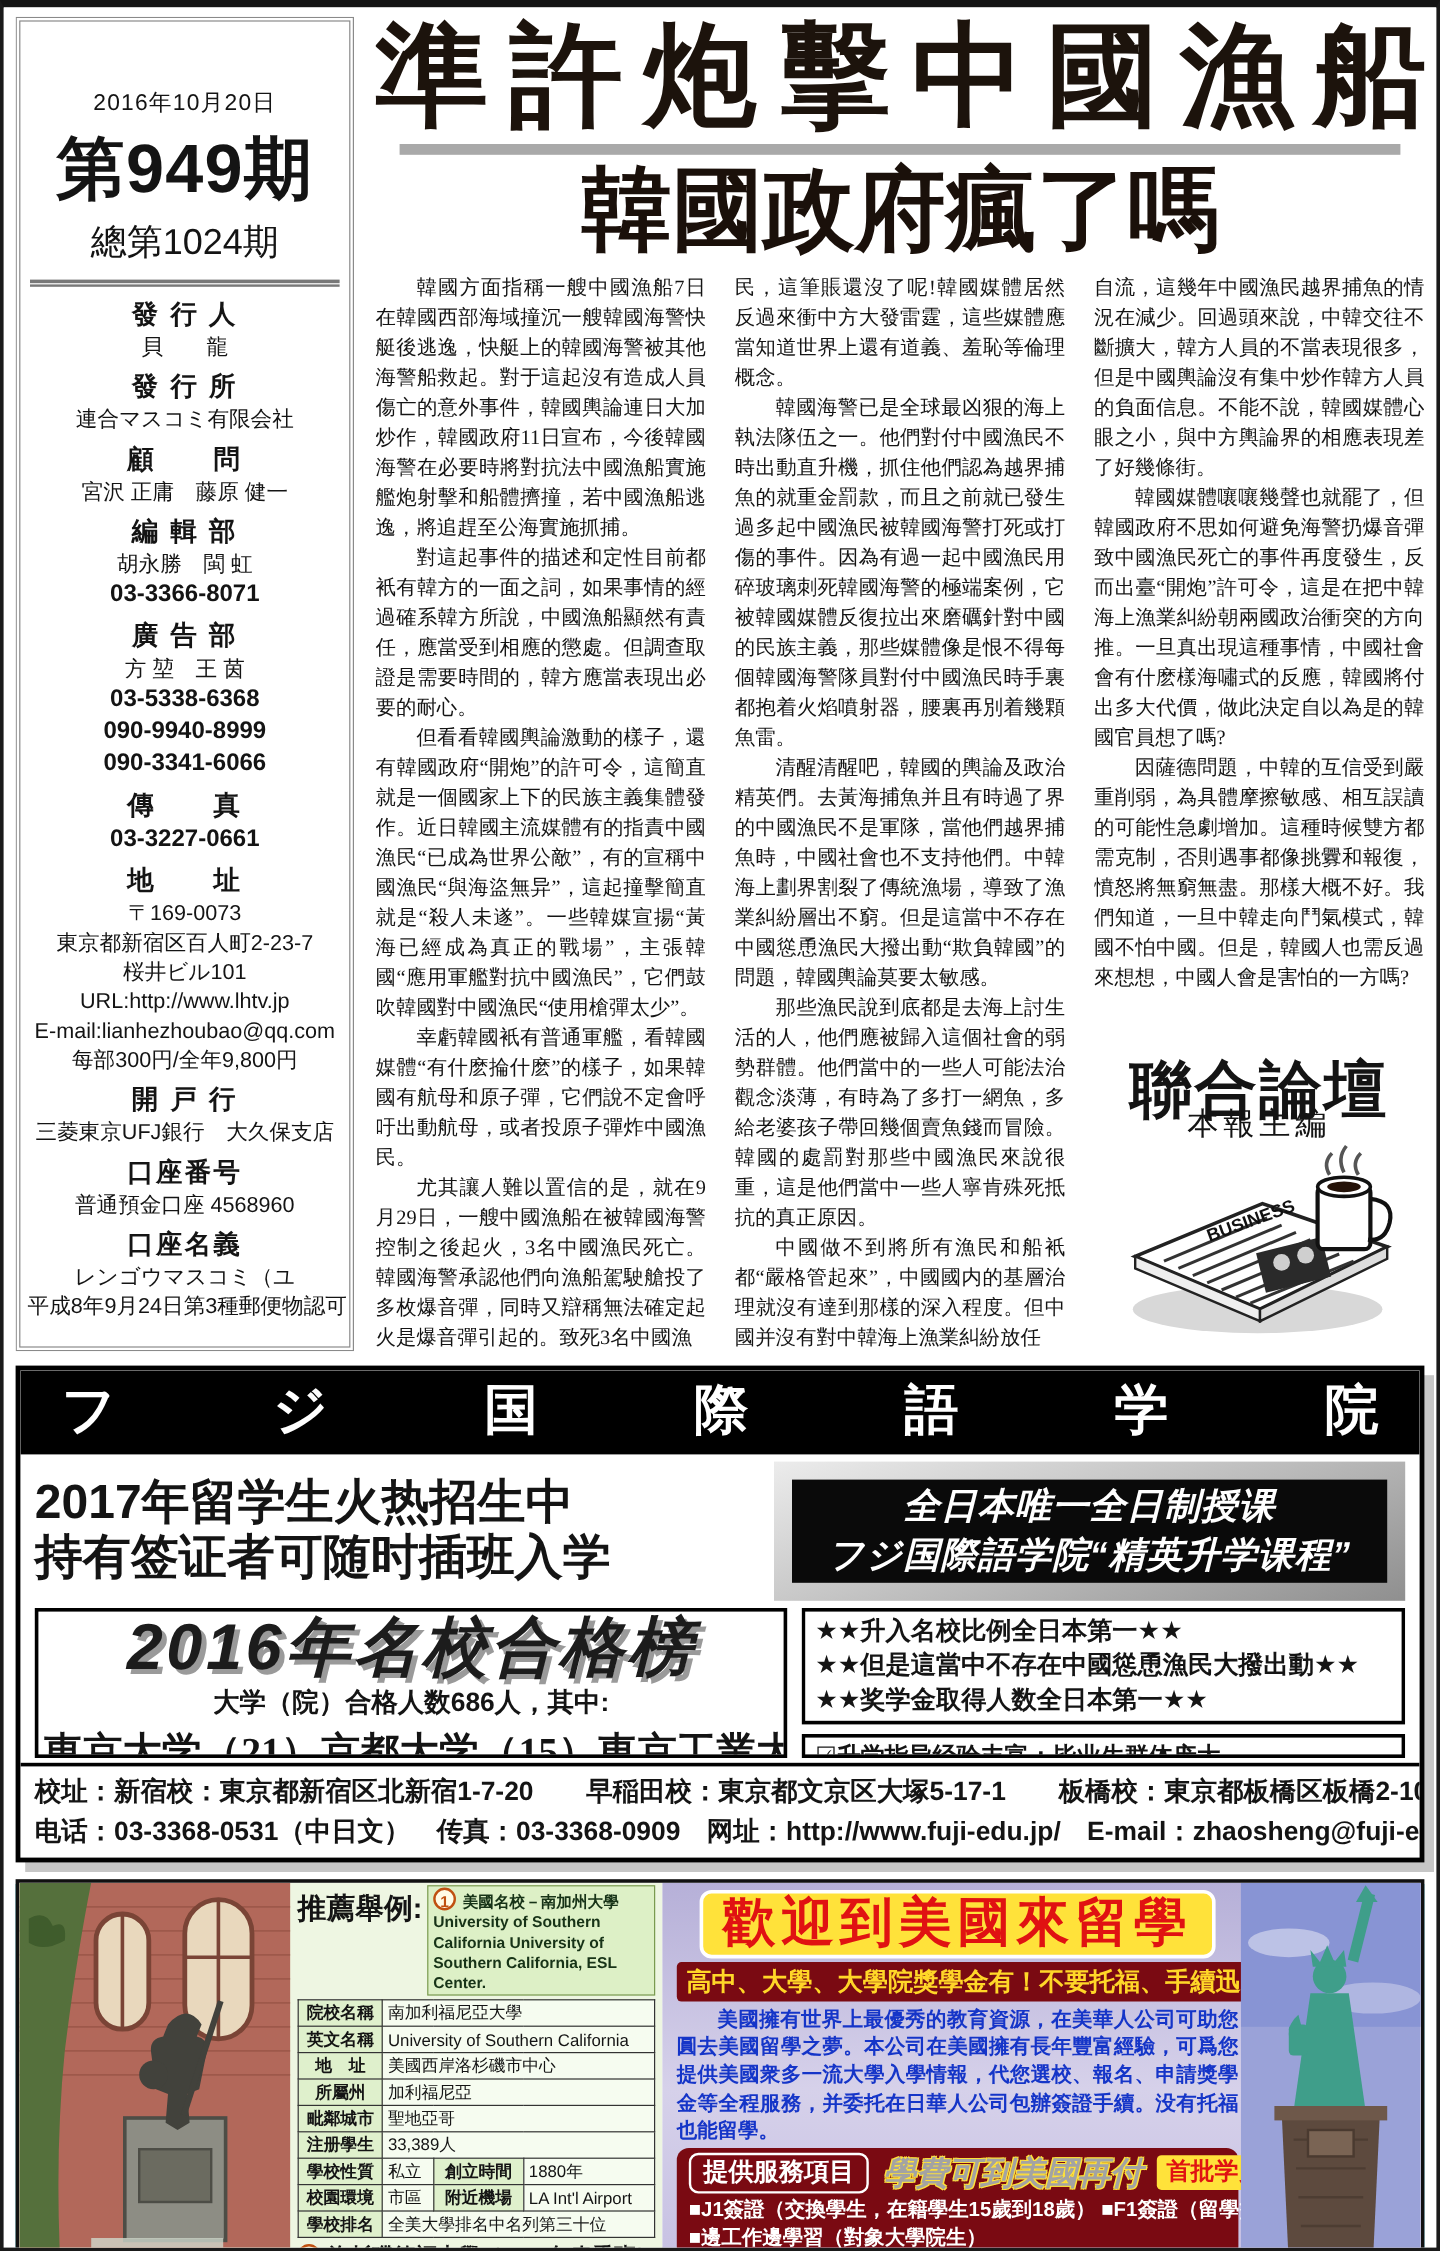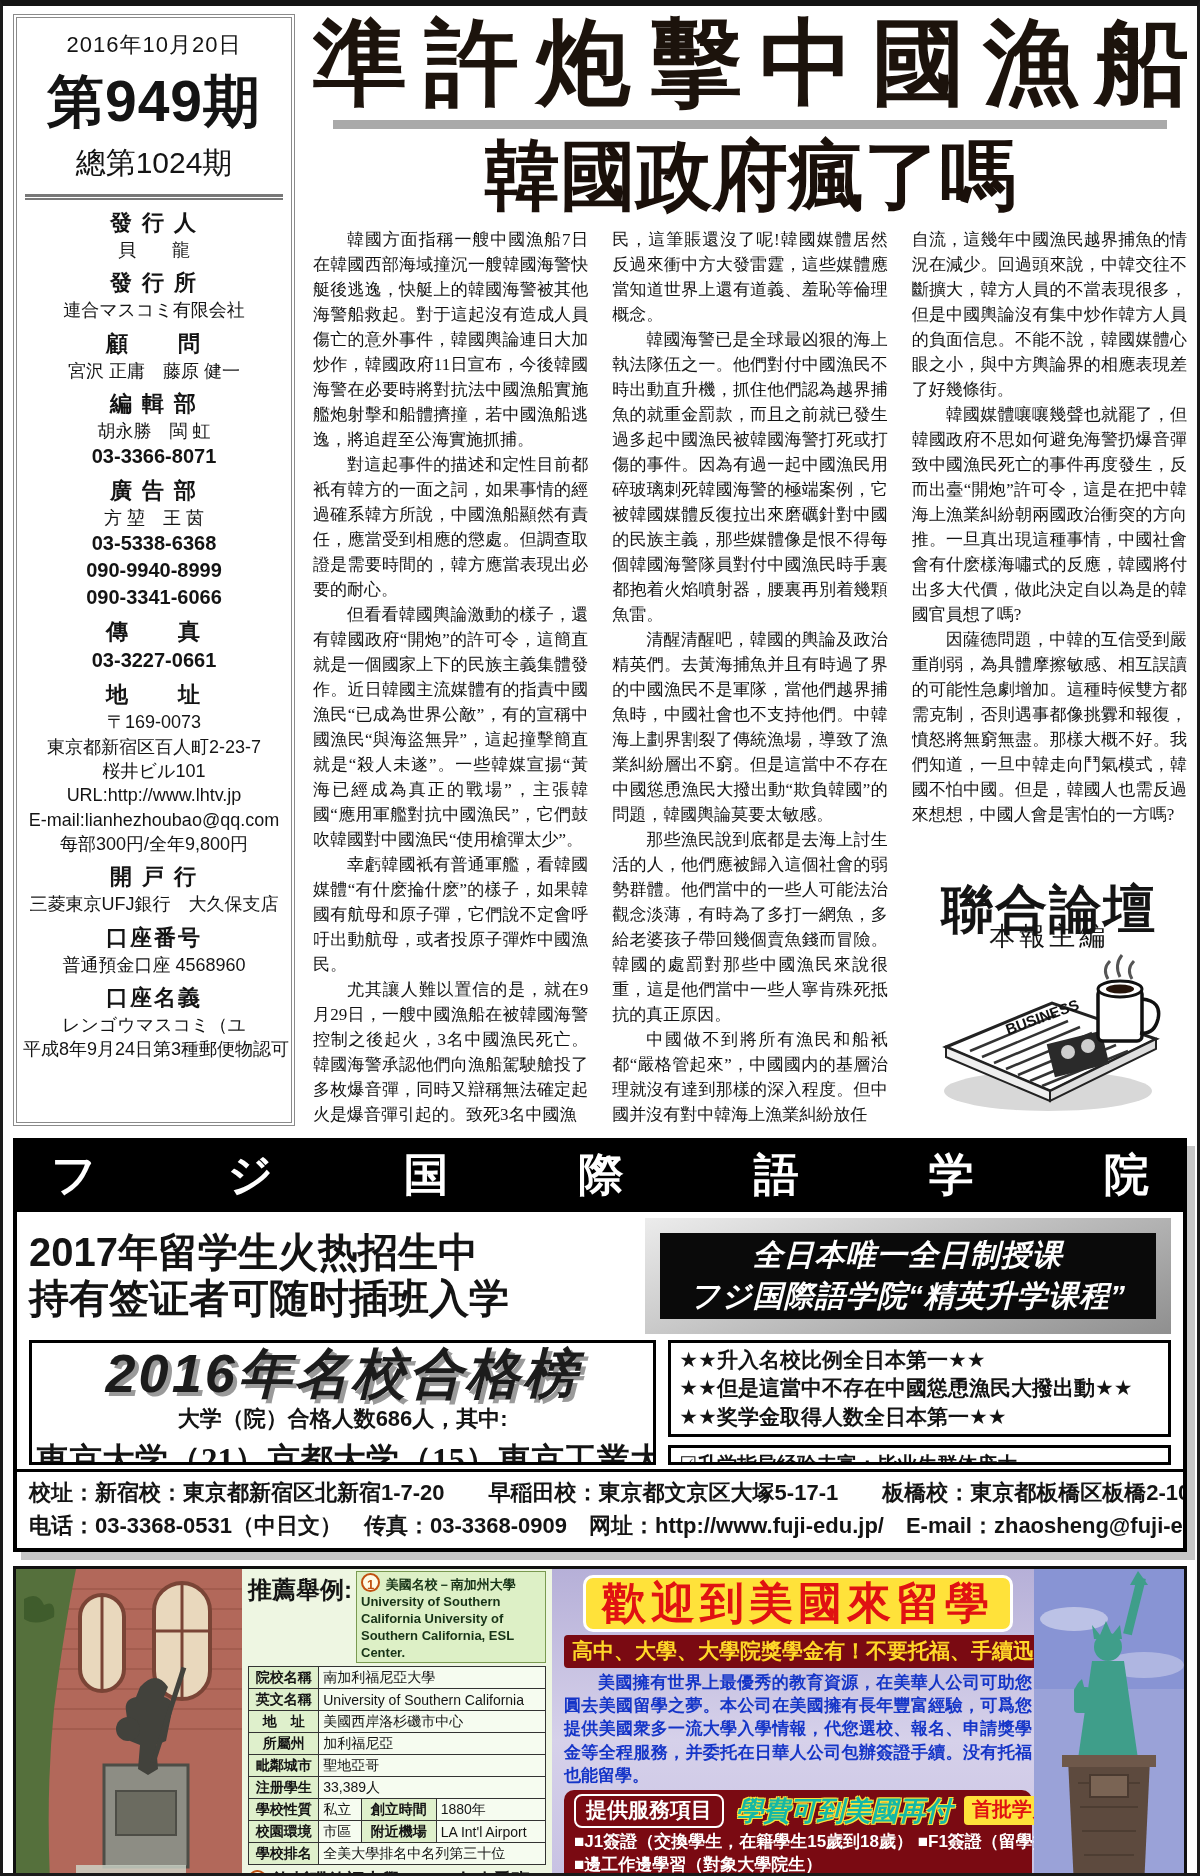--- a/index.html
+++ b/index.html
@@ -3,21 +3,21 @@
 <meta charset="utf-8">
 <style>
   * { box-sizing: border-box; }
   html,body { margin:0; padding:0; background:#fff; }
   body { width:1200px; font-family:"Liberation Sans","DejaVu Sans",sans-serif; color:#141414; }
   .page { width:1200px; height:1876px; border:3px solid #1a1a1a; border-top:6px solid #141414; padding:8px 10px 10px; overflow:hidden; background:#fff; }
 
   
   .top { display:flex; gap:18px; height:1112px; overflow:hidden; }
   .masthead { width:282px; flex:none; border:4px double #8a8a8a; padding:12px 6px 6px; text-align:center; overflow:hidden; }
-  .m-date { font-size:22px; letter-spacing:1px; }
+  .m-date { font-size:19px; letter-spacing:1px;margin-top:43px; }
   .m-issue { font-size:57px; font-weight:900; margin:4px 0 0; letter-spacing:1px; white-space:nowrap; }
   .m-total { font-size:30px; margin:2px 0 10px; }
   .m-rule { height:6px; border-top:3px solid #787878; border-bottom:2px solid #787878; margin:0 2px 8px; }
   .m-label { font-size:22px; font-weight:700; margin-top:6px; letter-spacing:2px; white-space:nowrap; }
   .m-line { font-size:18px; line-height:1.35; white-space:nowrap; }
   .m-line.ph { font-size:20px; font-weight:bold; }
 
   .main { flex:1; display:flex; flex-direction:column; overflow:hidden; }
   .headline { font-size:94px; font-weight:900; line-height:1.04; color:#1c130c; letter-spacing:-2px; text-align:justify; text-align-last:justify; }
   .divider { height:9px; background:#a9a9a9; margin:8px 20px 6px; }
@@ -64,21 +64,21 @@
   .ex2 { margin-top:3px; font-size:18px; font-weight:900; white-space:nowrap; }
 
   .usa-right { flex:1; position:relative; background:linear-gradient(#b6b0d8,#d6d1ea 55%,#c7c1e3); padding:6px 152px 4px 12px; display:flex; flex-direction:column; gap:3px; overflow:hidden; }
   .usa-title-box { background:#ffe23a; border:3px solid #fff; border-radius:10px; padding:0 16px 2px; align-self:center; }
   .usa-title { font-size:44px; font-weight:900; color:#e01212; letter-spacing:5px; white-space:nowrap; line-height:1.12; }
   .usa-banner { background:#7a0a12; color:#ffd728; font-size:21px; font-weight:900; padding:2px 8px 3px; border-radius:4px; white-space:nowrap; align-self:flex-start; }
   .usa-body { color:#1535c8; font-size:17px; font-weight:900; text-align:justify; line-height:1.36; text-indent:2em; margin:0; }
   .svc-box { background:#7a0a12; border-radius:10px; padding:3px 10px 5px; color:#fff; }
   .svc-top { display:flex; align-items:center; gap:12px; margin-bottom:1px; }
   .svc-label { border:2px solid #fff; border-radius:8px; padding:0 10px 2px; font-size:21px; font-weight:900; white-space:nowrap; }
-  .pay-later { color:#14b8a6; font-size:27px; font-weight:900; font-style:italic; white-space:nowrap;
+  .pay-later { color:#a3a3a3; font-size:27px; font-weight:900; font-style:italic; white-space:nowrap;
     text-shadow:-1px -1px 0 #ffe23a,1px -1px 0 #ffe23a,-1px 1px 0 #ffe23a,1px 1px 0 #ffe23a; }
   .first-batch { background:#ffe23a; color:#e01212; font-size:20px; font-weight:900; padding:0 8px 2px; border-radius:4px; white-space:nowrap; }
   .svc-line { font-size:17px; font-weight:bold; line-height:1.38; white-space:nowrap; }
   .statue { position:absolute; right:0; top:0; bottom:0; width:150px; }
 </style>
 </head>
 <body>
 
 <div class="page">
 

